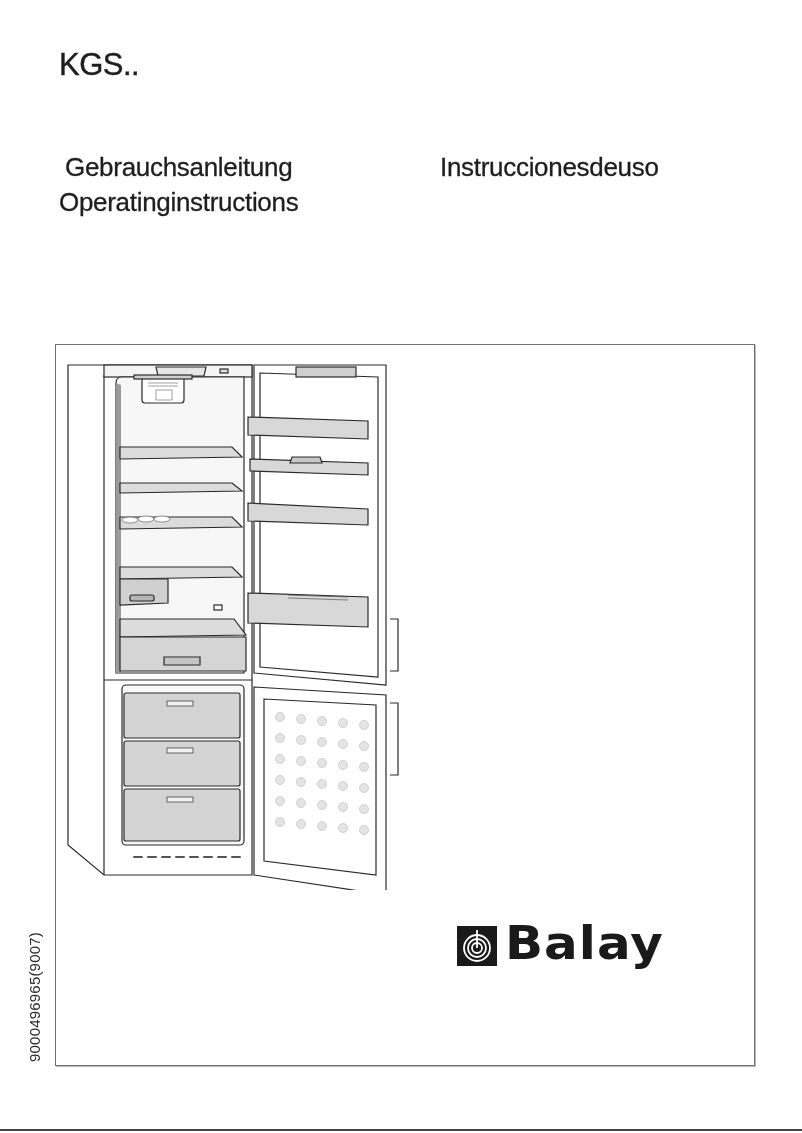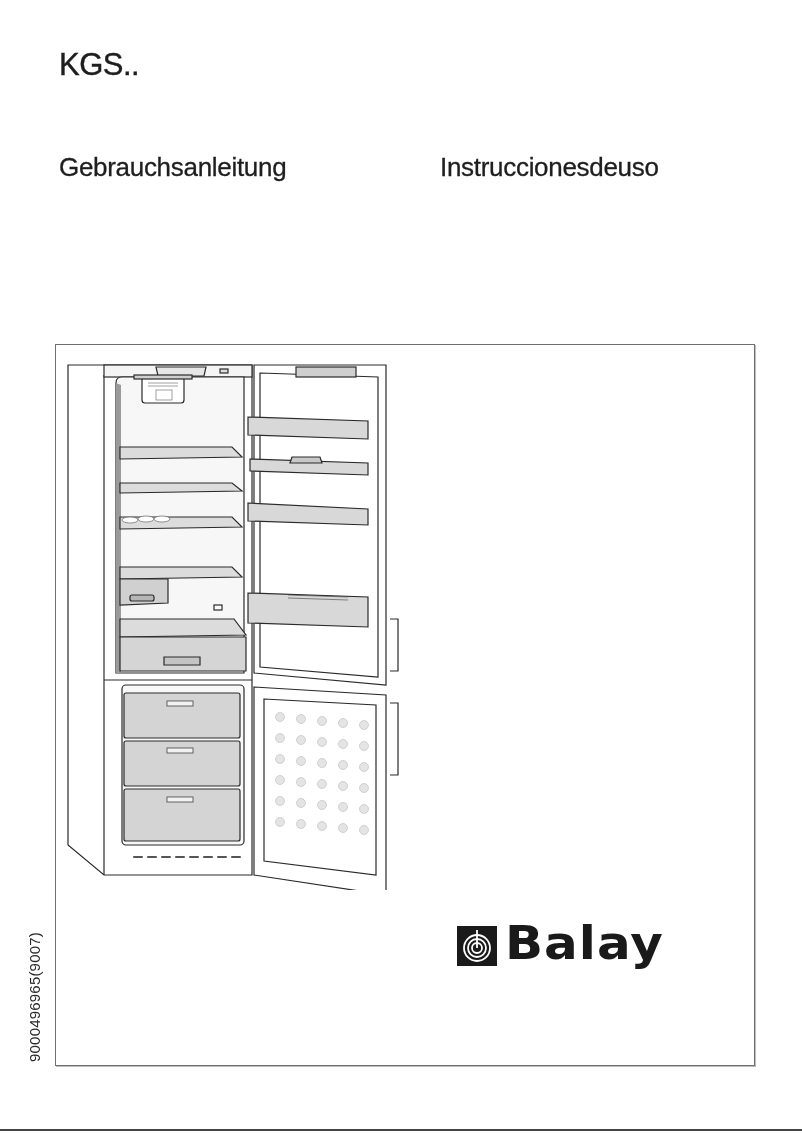--- a/index.html
+++ b/index.html
@@ -43,20 +43,21 @@
       position: absolute; left: 0; top: 1129px; width: 802px; height: 2px; background: #444;
     }
   </style>
 </head>
 <body>
 
 <div class="model">KGS..</div>
 
 <div class="titles col-left">
   <div>Gebrauchsanleitung</div>
+  <div>Operatinginstructions</div>
 </div>
 <div class="titles col-right">
   <div>Instruccionesdeuso</div>
 </div>
 
 <div class="frame"></div>
 
 <svg class="illustration" width="340" height="535" viewBox="0 0 340 535" xmlns="http://www.w3.org/2000/svg">
   <g fill="none" stroke="#2a2a2a" stroke-width="1.2">
 

